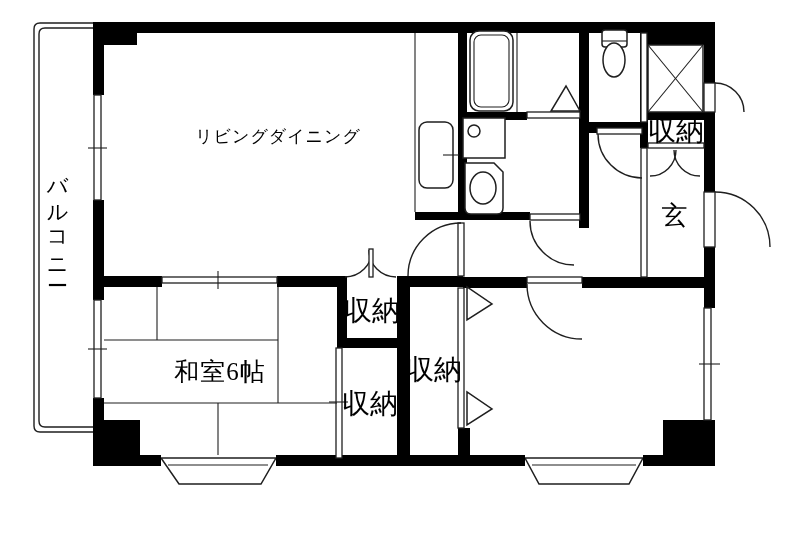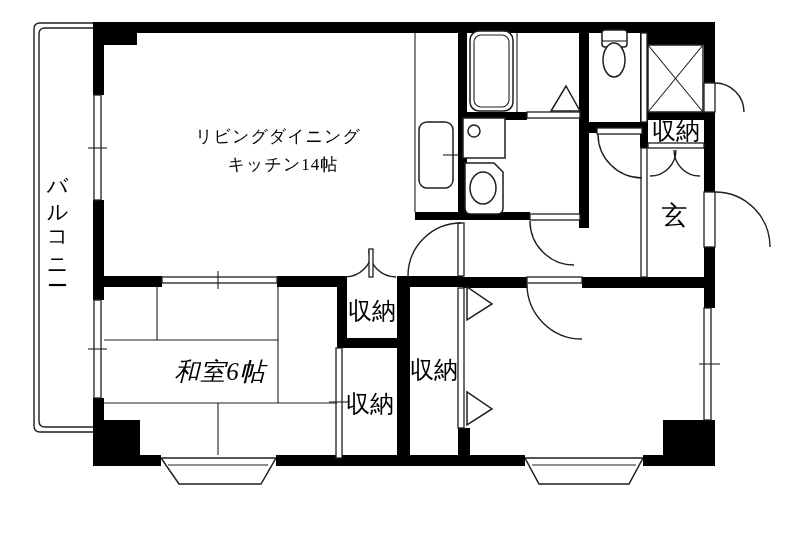--- a/index.html
+++ b/index.html
@@ -25,22 +25,22 @@
   
   .lbl{
     position:absolute;
     transform:translate(-50%,-50%);
     color:#000;
     white-space:nowrap;
     line-height:1.1;
     letter-spacing:1px;
   }
   .lbl-ldk{font-size:17px;}
-  .lbl-room{font-size:25px;font-style:italic;}
-  .lbl-closet{font-size:24px;letter-spacing:0;}
+  .lbl-room{font-size:25px;}
+  .lbl-closet{font-size:28px;letter-spacing:0;}
   .lbl-genkan{font-size:26px;}
   .lbl-balcony{
     font-size:21px;
     writing-mode:vertical-rl;
     text-orientation:mixed;
     letter-spacing:4px;
   }
 </style>
 </head>
 <body>
@@ -203,21 +203,20 @@
       <line class="thin" x1="104" y1="340" x2="278" y2="340"></line>
       <line class="thin" x1="278" y1="287" x2="278" y2="403"></line>
       <line class="thin" x1="104" y1="403" x2="337" y2="403"></line>
       <line class="thin" x1="218" y1="403" x2="218" y2="455"></line>
     </g>
   </svg>
 
   <div class="lbl lbl-balcony" style="left:57px;top:220px;">バルコニー</div>
 
   <div class="lbl lbl-ldk" style="left:278px;top:137px;">リビングダイニング</div>
-  <div class="lbl lbl-ldk" style="left:283px;top:165px;">キッチン14帖</div>
 
   <div class="lbl lbl-room" style="left:220px;top:372px;">和室6帖</div>
 
   <div class="lbl lbl-closet" style="left:372px;top:311px;">収納</div>
   <div class="lbl lbl-closet" style="left:370px;top:404px;">収納</div>
   <div class="lbl lbl-closet" style="left:434px;top:370px;">収納</div>
   <div class="lbl lbl-closet" style="left:676px;top:131px;">収納</div>
 
   <div class="lbl lbl-genkan" style="left:675px;top:216px;">玄</div>
 </div>

